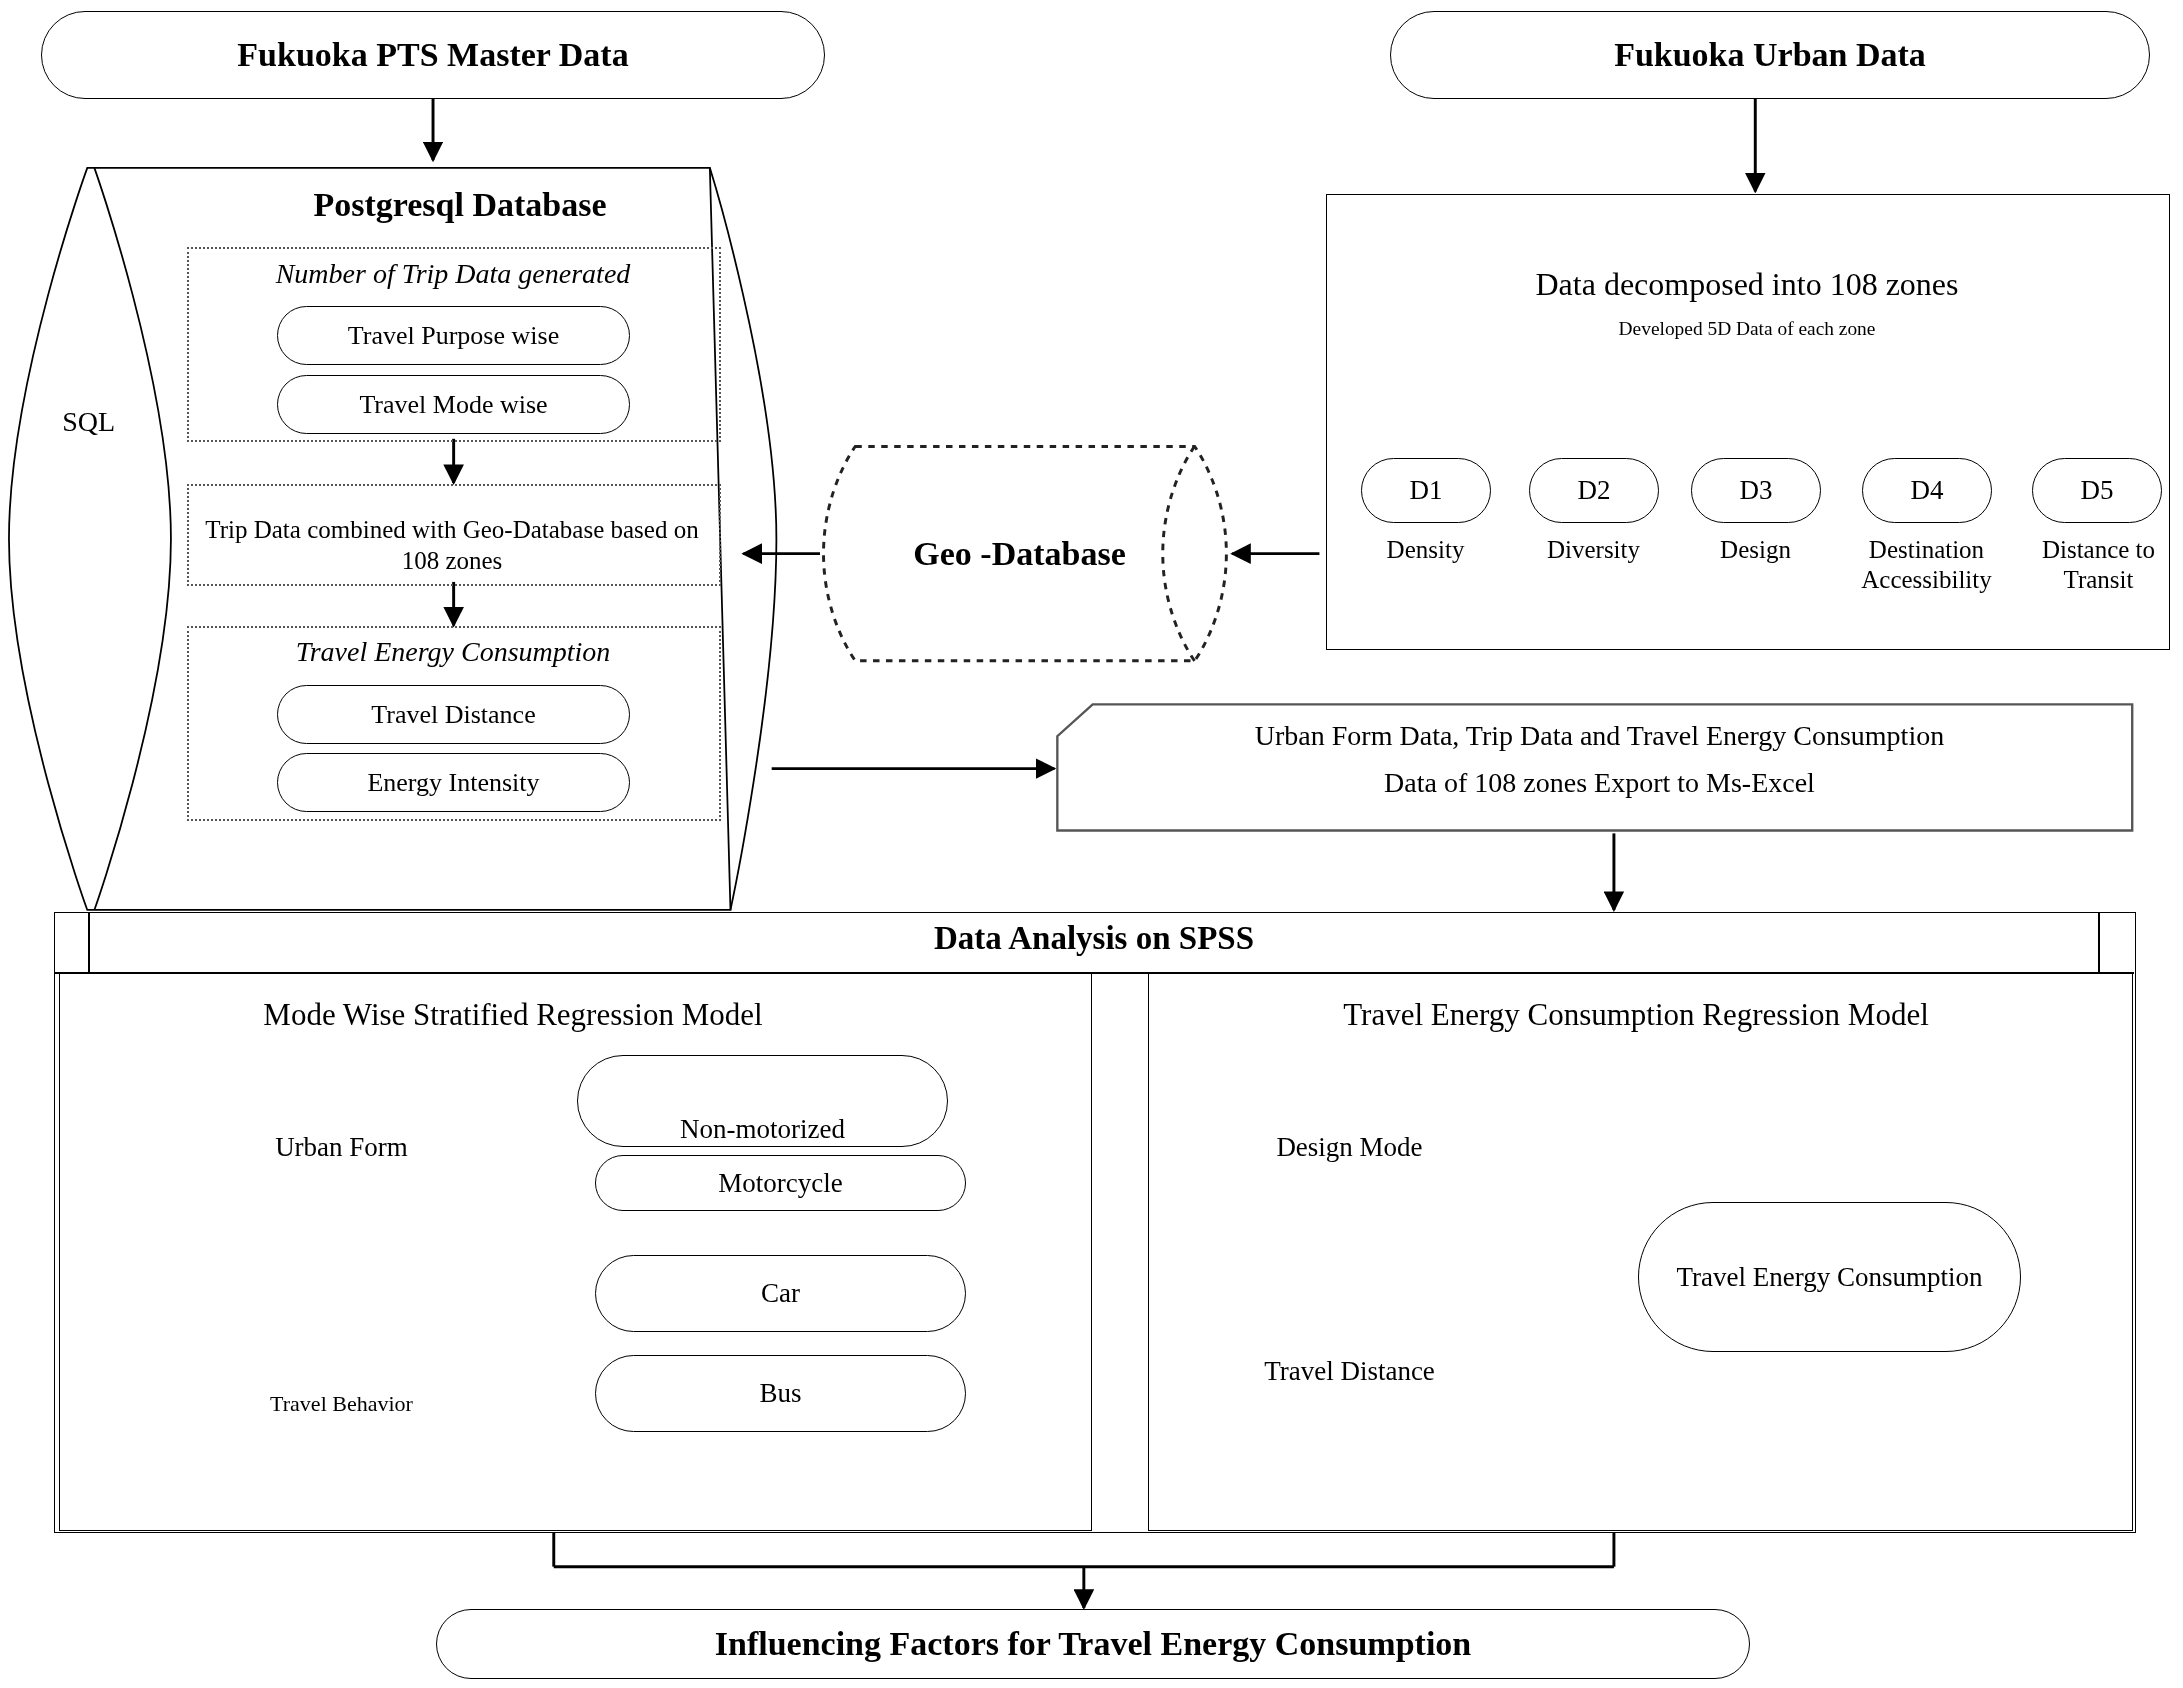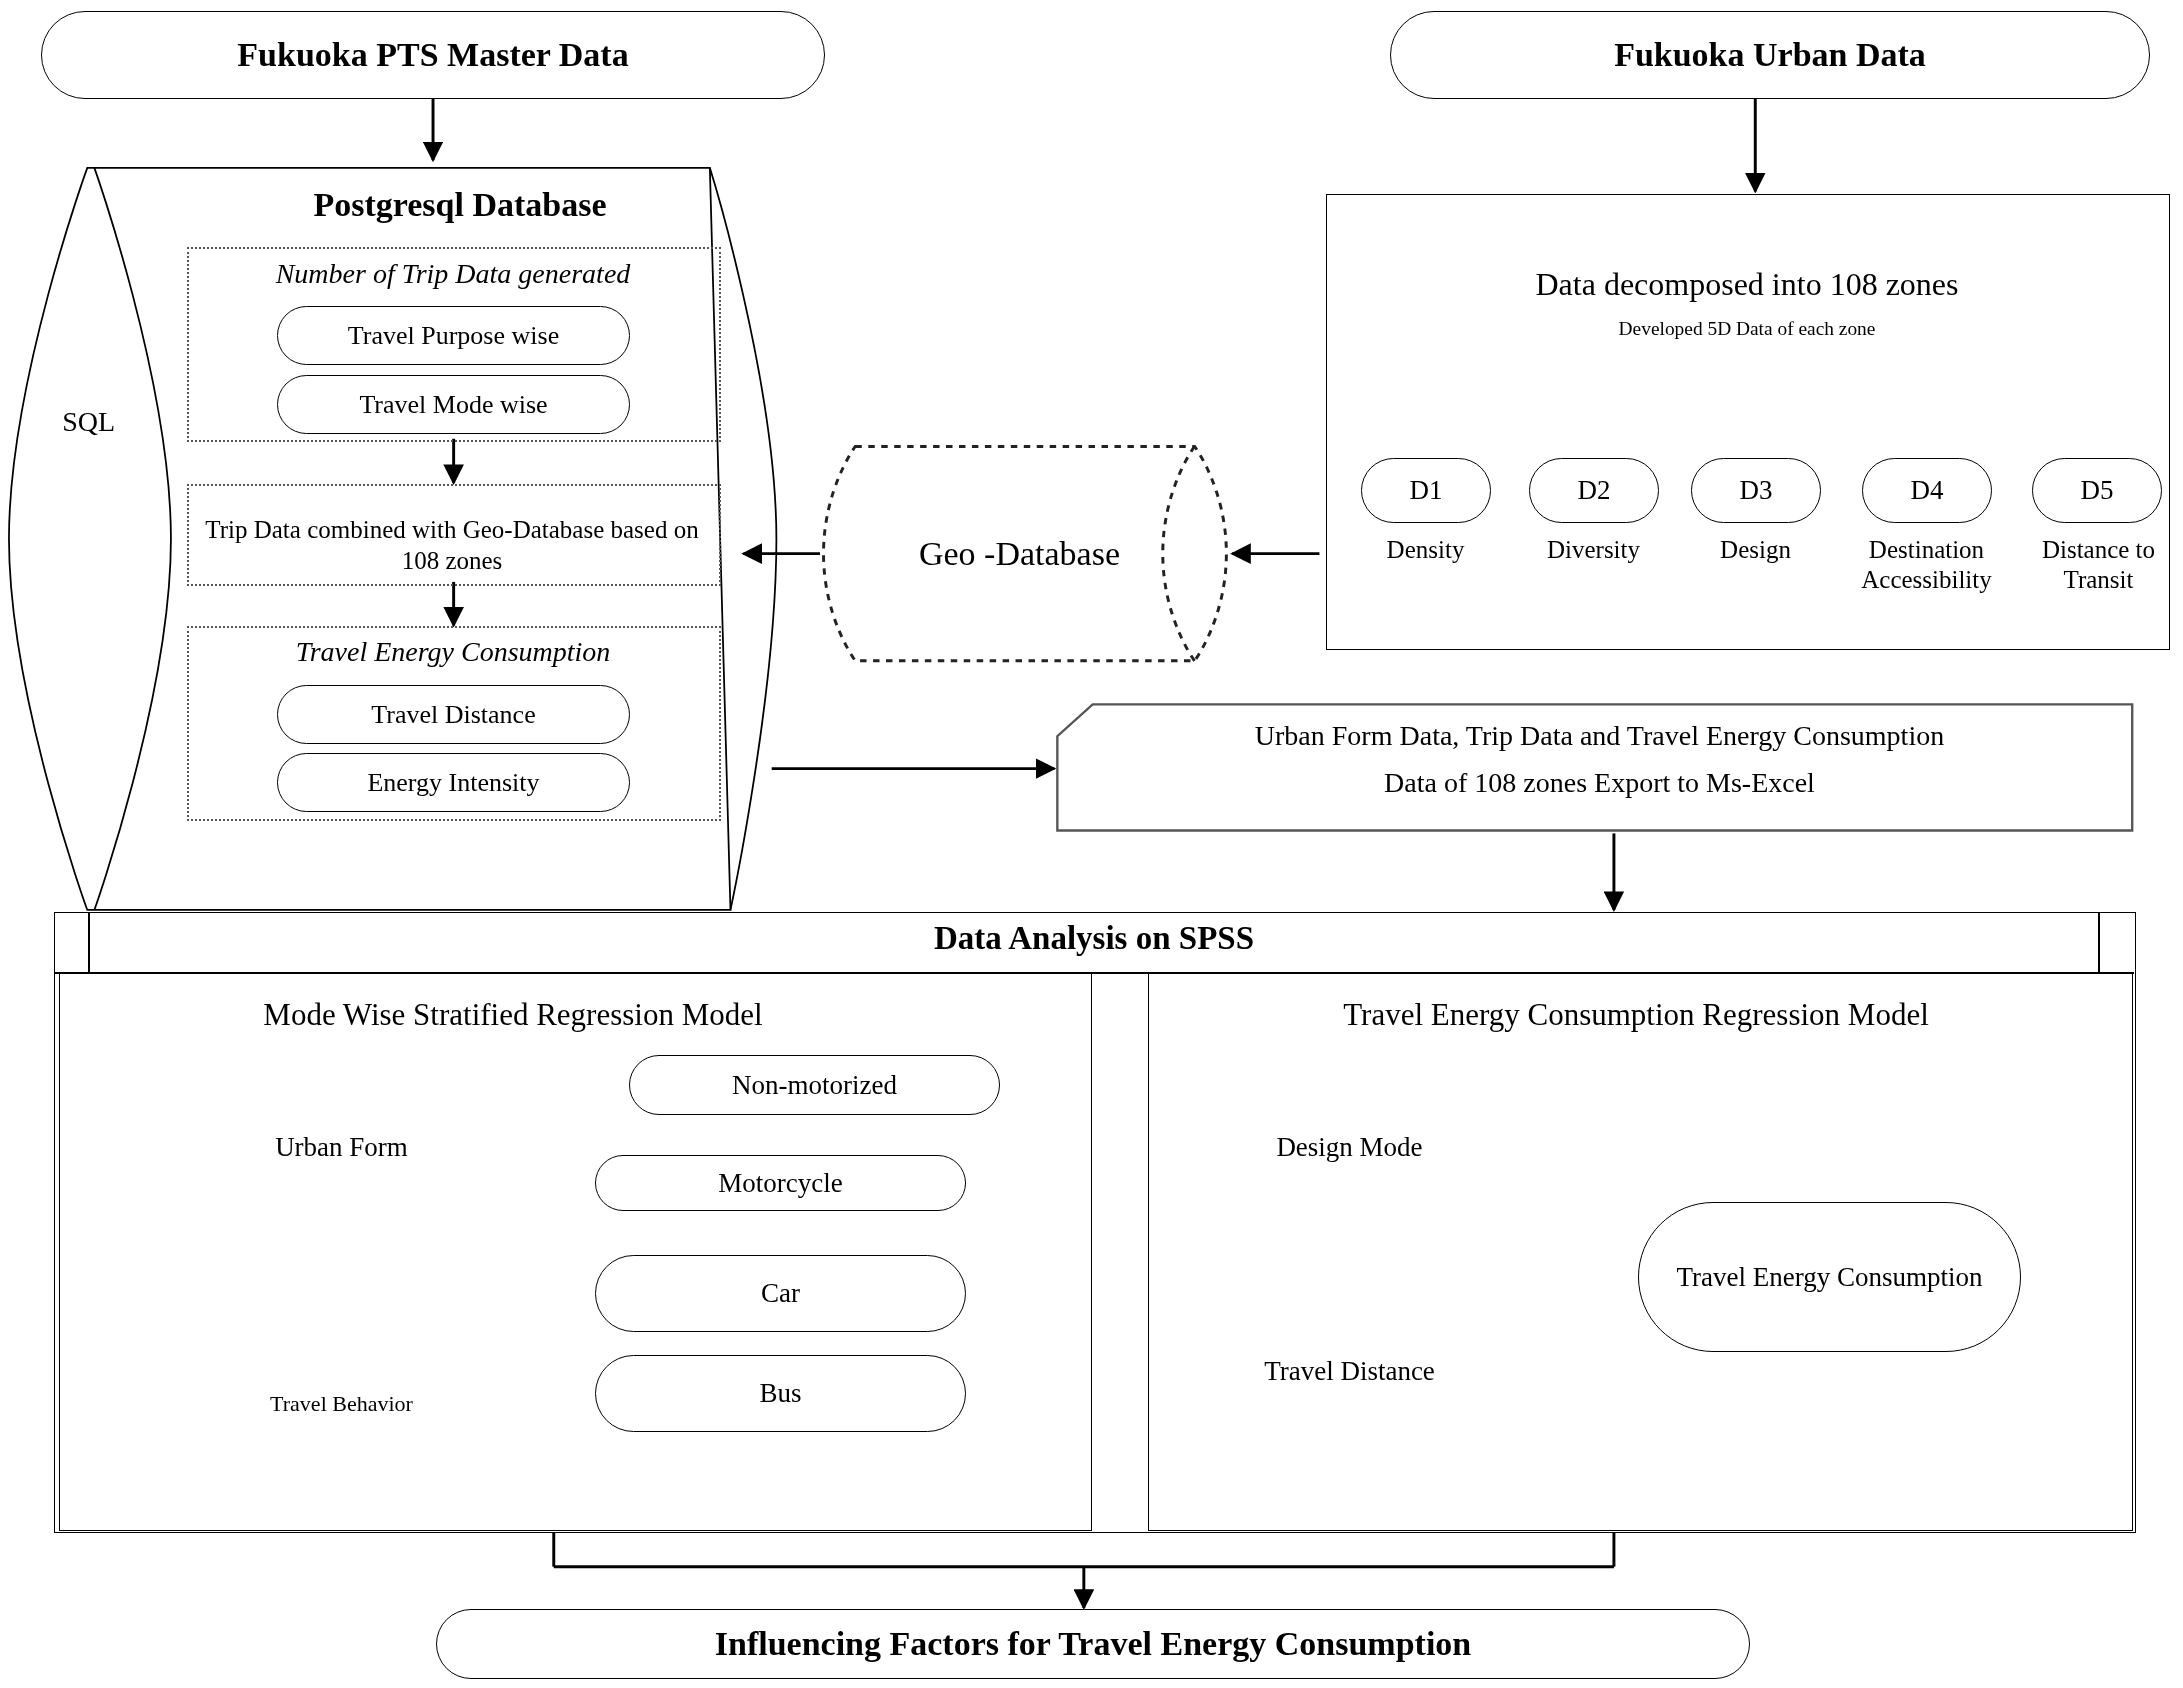--- a/index.html
+++ b/index.html
@@ -182,21 +182,21 @@
   <div class="dotted" style="position:absolute;left:187px;top:626px;width:530px;height:191px;"></div>
   <div class="plainlabel" style="left:194px;top:636px;width:518px;font-size:28px;font-style:italic;">Travel Energy Consumption</div>
 
   <div class="node stadium sm" style="left:277px;top:685px;width:353px;height:59px;">
     <span>Travel Distance</span>
   </div>
   <div class="node stadium sm" style="left:277px;top:753px;width:353px;height:59px;">
     <span>Energy Intensity</span>
   </div>
 
-  <div class="node" style="left:837px;top:518px;width:365px;height:71px;font-size:34px;font-weight:normal;">
+  <div class="node" style="left:837px;top:518px;width:365px;height:71px;font-size:34px;font-weight:bold;">
     <span>Geo -Database</span>
   </div>
 
   <div class="rect" style="position:absolute;left:1326px;top:194px;width:842px;height:454px;"></div>
 
   <div class="plainlabel" style="left:1373px;top:266px;width:748px;font-size:32px;">Data decomposed into 108 zones</div>
   <div class="plainlabel" style="left:1373px;top:318px;width:748px;font-size:19.4px;">Developed 5D Data of each zone</div>
 
   <div class="node stadium mid" style="left:1361px;top:458px;width:130px;height:65px;">
     <span>D1</span>
@@ -236,21 +236,21 @@
   <div class="rect thin" style="position:absolute;left:59px;top:973px;width:1031px;height:556px;"></div>
   <div class="plainlabel" style="left:71px;top:997px;width:884px;font-size:31px;">Mode Wise Stratified Regression Model</div>
 
   <div class="node" style="left:253px;top:1100px;width:177px;height:94px;font-size:27px;">
     <span>Urban Form</span>
   </div>
   <div class="node" style="left:253px;top:1324px;width:177px;height:94px;font-size:22px;align-items:flex-end;">
     <span>Travel Behavior</span>
   </div>
 
-  <div class="node stadium mid" style="left:629px;top:1055px;width:371px;height:60px;">
+  <div class="node stadium mid" style="left:577px;top:1055px;width:371px;height:92px;align-items:flex-end;">
     <span>Non-motorized</span>
   </div>
   <div class="node stadium mid" style="left:595px;top:1155px;width:371px;height:56px;text-align:center;">
     <span>Motorcycle</span>
   </div>
   <div class="node stadium mid" style="left:595px;top:1255px;width:371px;height:77px;">
     <span>Car</span>
   </div>
   <div class="node stadium mid" style="left:595px;top:1355px;width:371px;height:77px;">
     <span>Bus</span>

